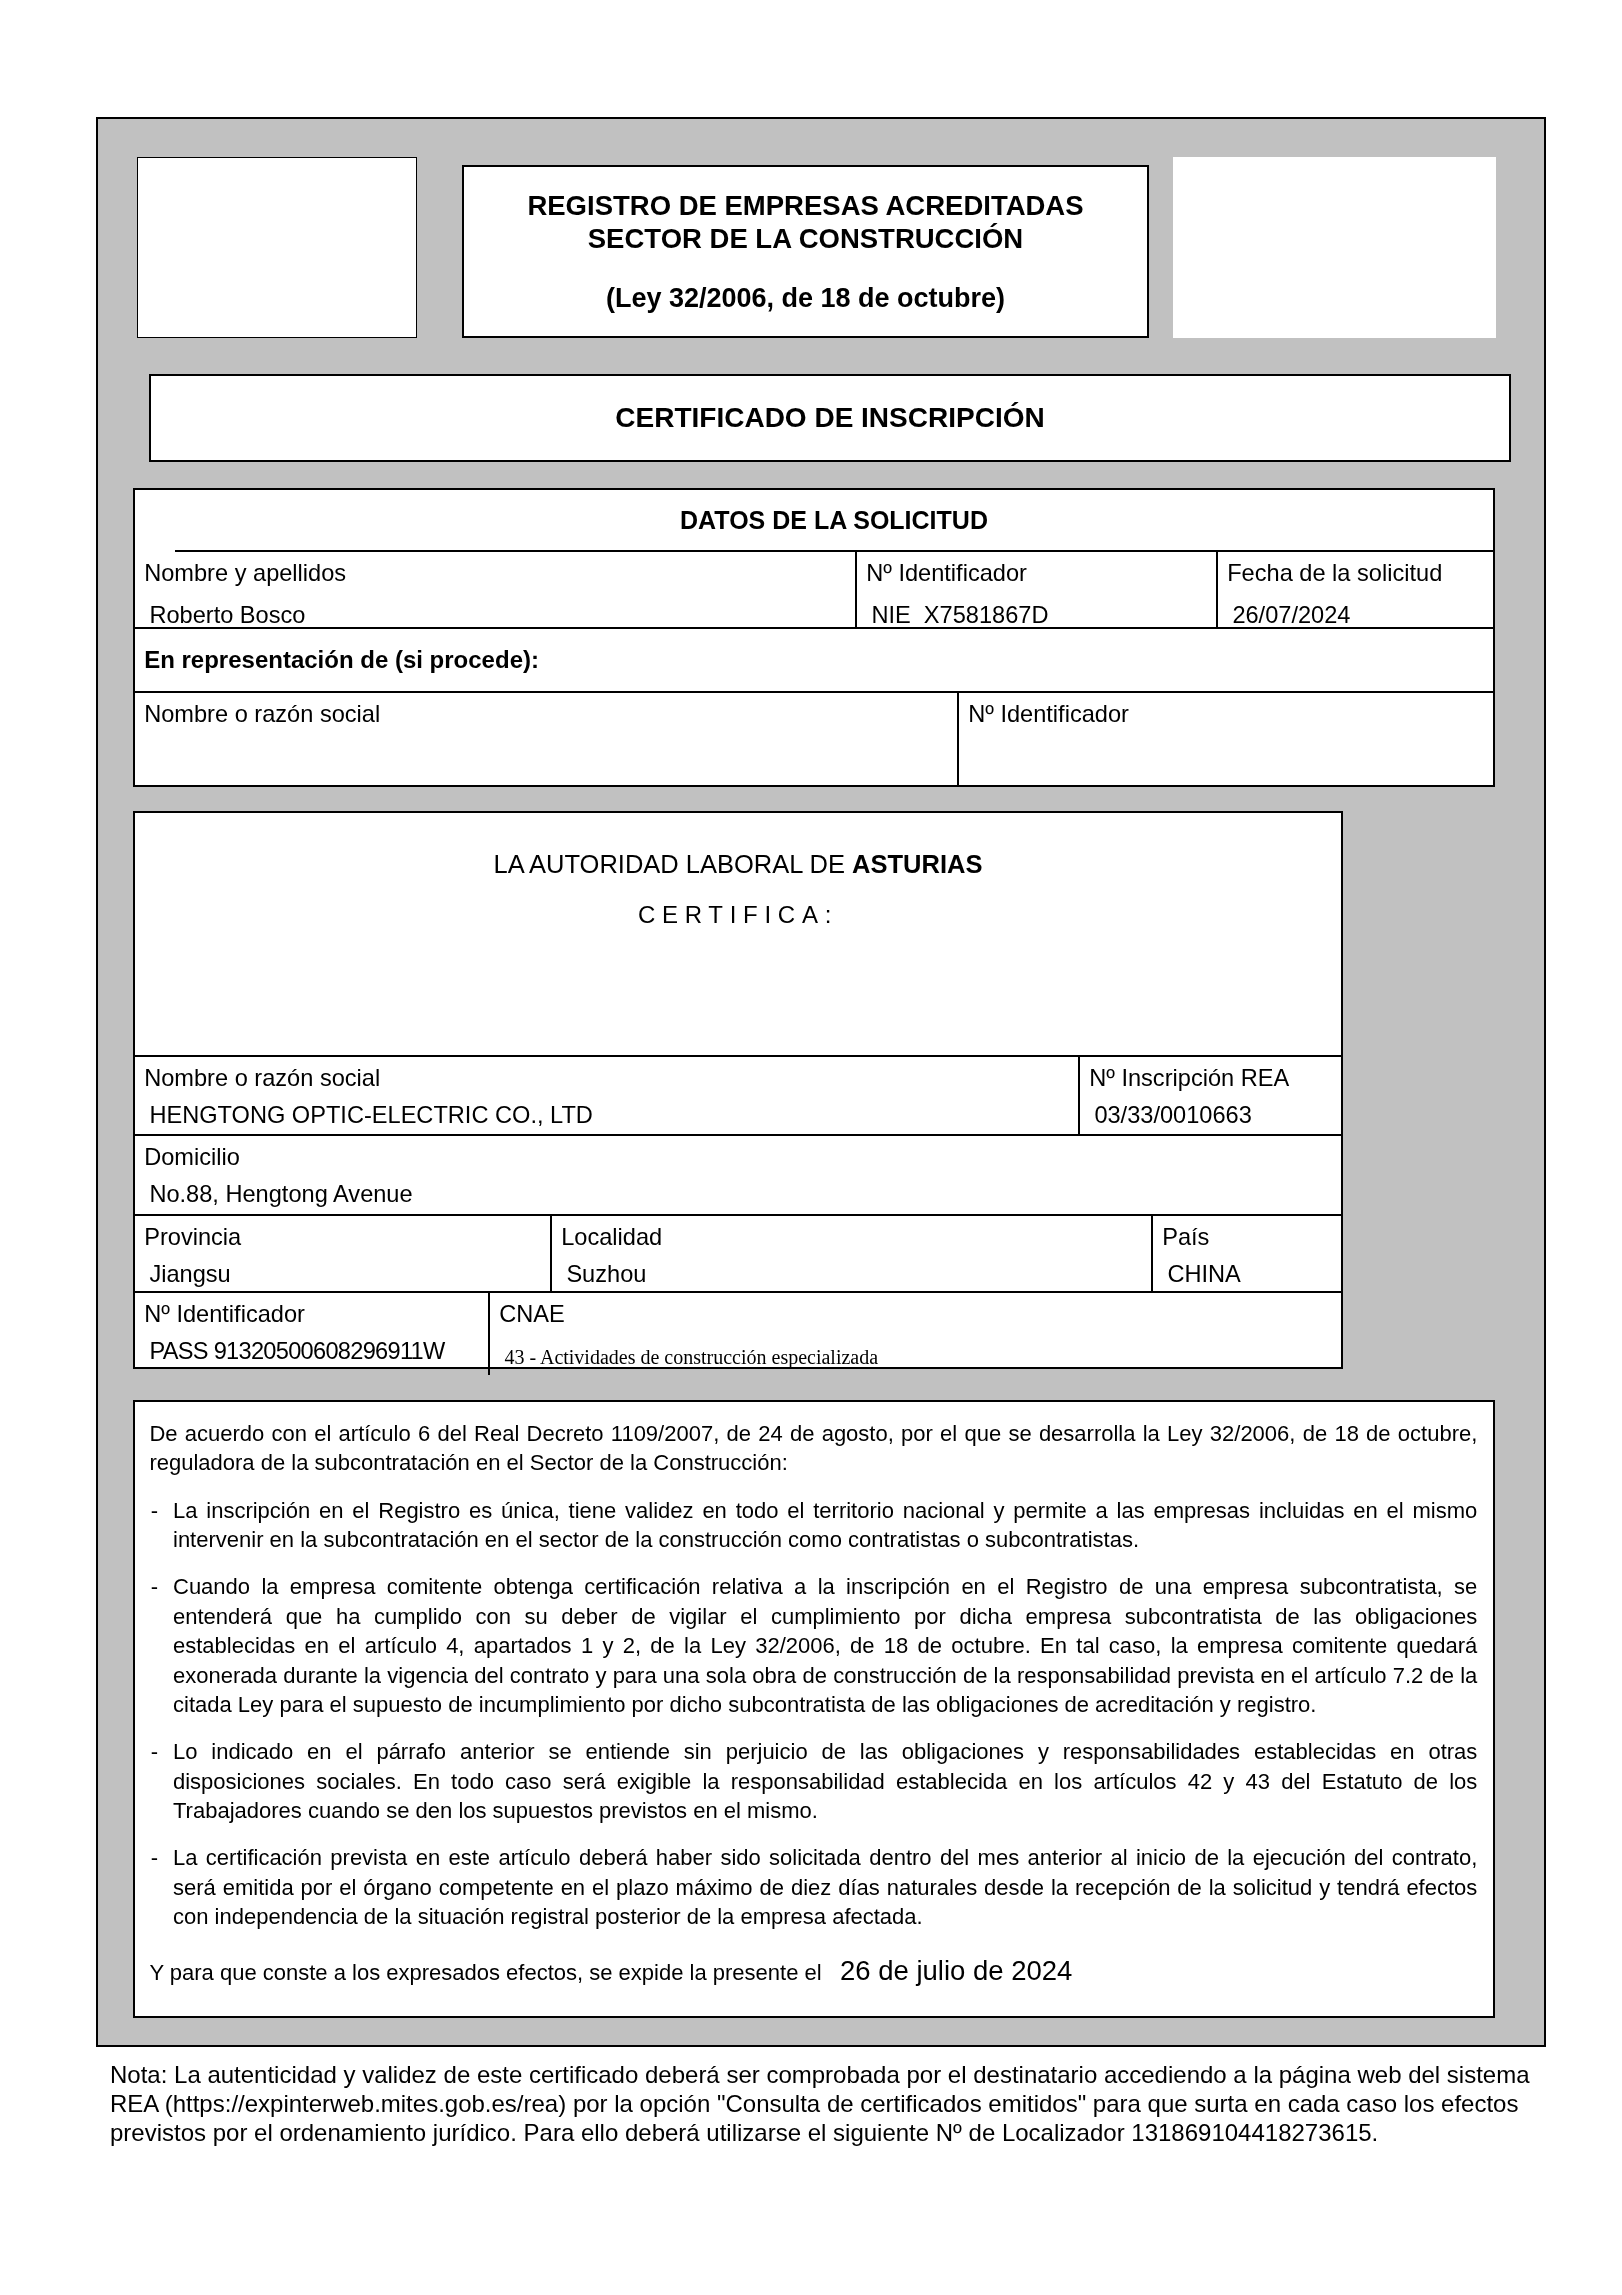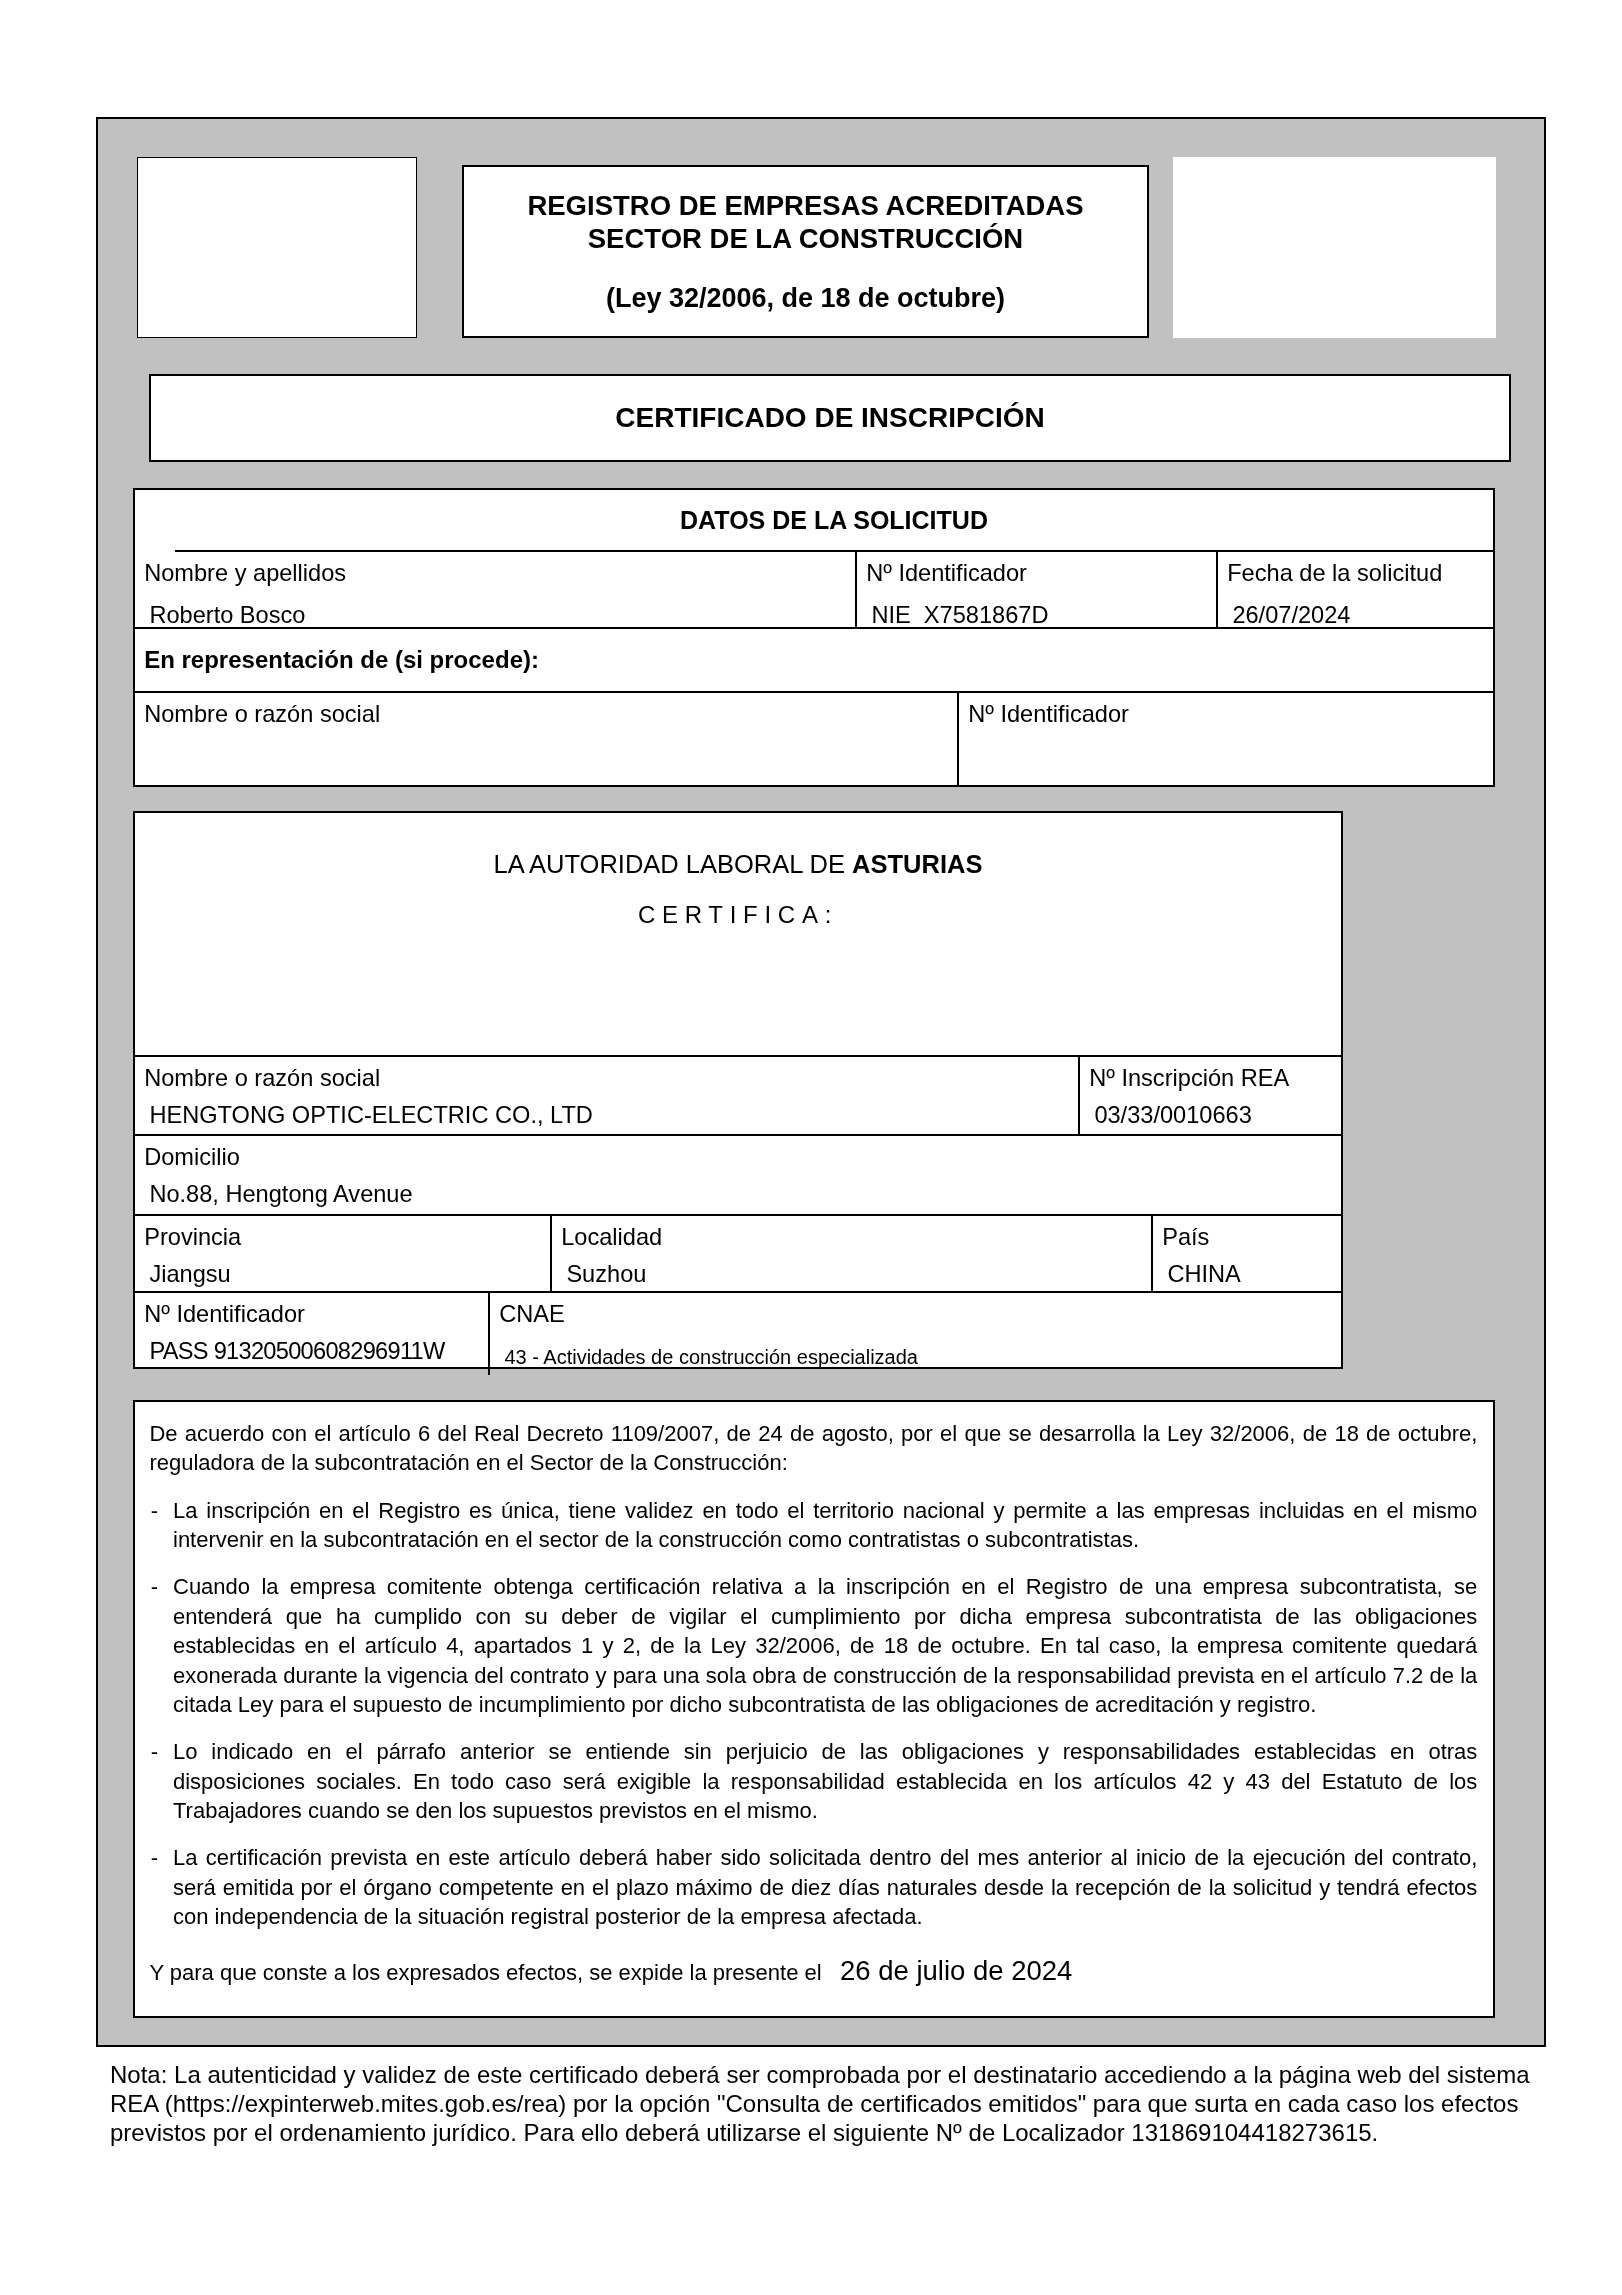--- a/index.html
+++ b/index.html
@@ -69,21 +69,21 @@
   .auth-row2 { height:80px; }
   .r2c1 { flex:1; }
   .auth-row3 { height:77px; }
   .r3c1 { width:601px; border-right:2px solid #000; }
   .r3c2 { width:417px; border-right:2px solid #000; }
   .r3c3 { flex:1; }
   .auth-row4 { flex:1; }
   .r4c1 { width:355px; border-right:2px solid #000; }
   .r4c2 { width:471px; border-right:2px solid #000; }
   .r4c3 { flex:1; }
-  .cnae-val { font-size:20px !important; margin-top:17px !important; }
+  .cnae-val { font-size:20px !important; margin-top:17px !important;font-family:Liberation Serif, serif; }
   .pass-val { letter-spacing:-0.7px; }
 
   
   .legal-box {
     left:133px; top:1400px; width:1362px; height:618px; border:2px solid #000;
     padding:17px 15.7px 0 10.5px; font-size:22px; line-height:1.34;
   }
   .legal-box .jp { text-align:justify; margin-left:3.9px; }
   .bullet { display:flex; margin-top:17.7px; }
   .bullet .dash { flex:none; width:27.5px; padding-left:5.2px; }

